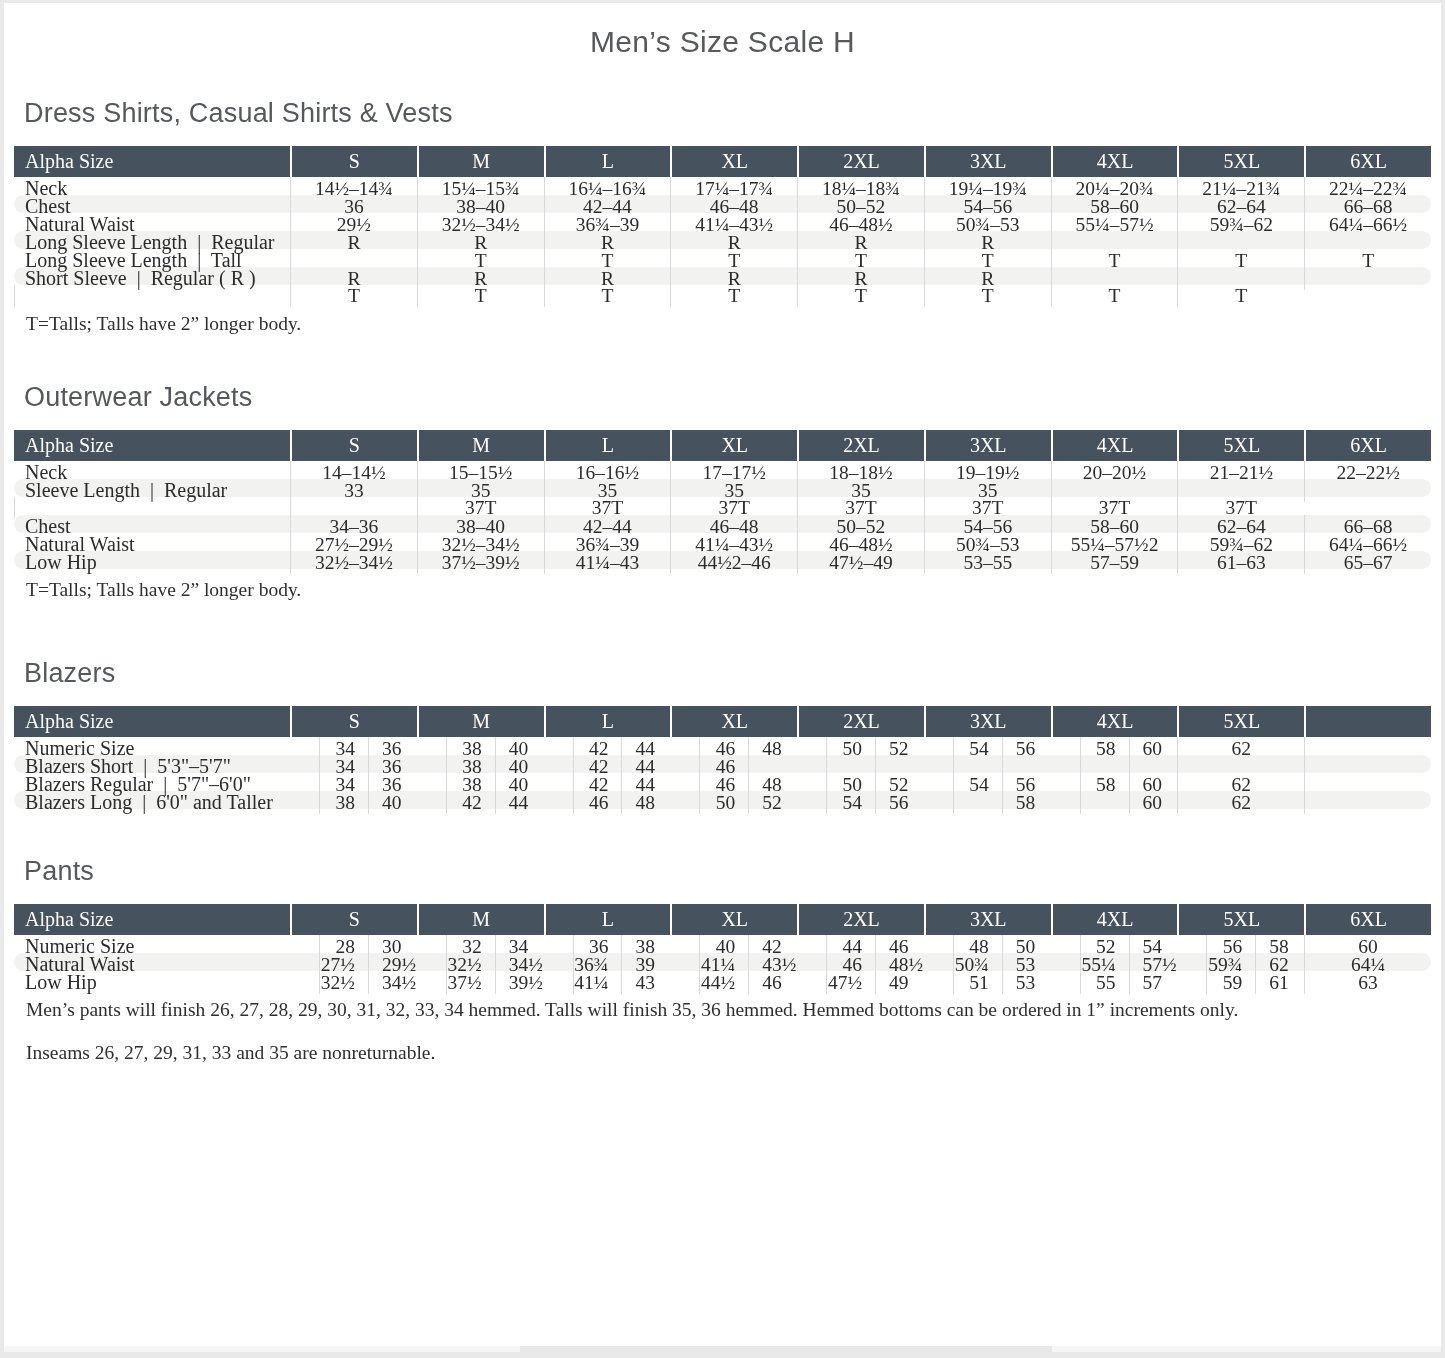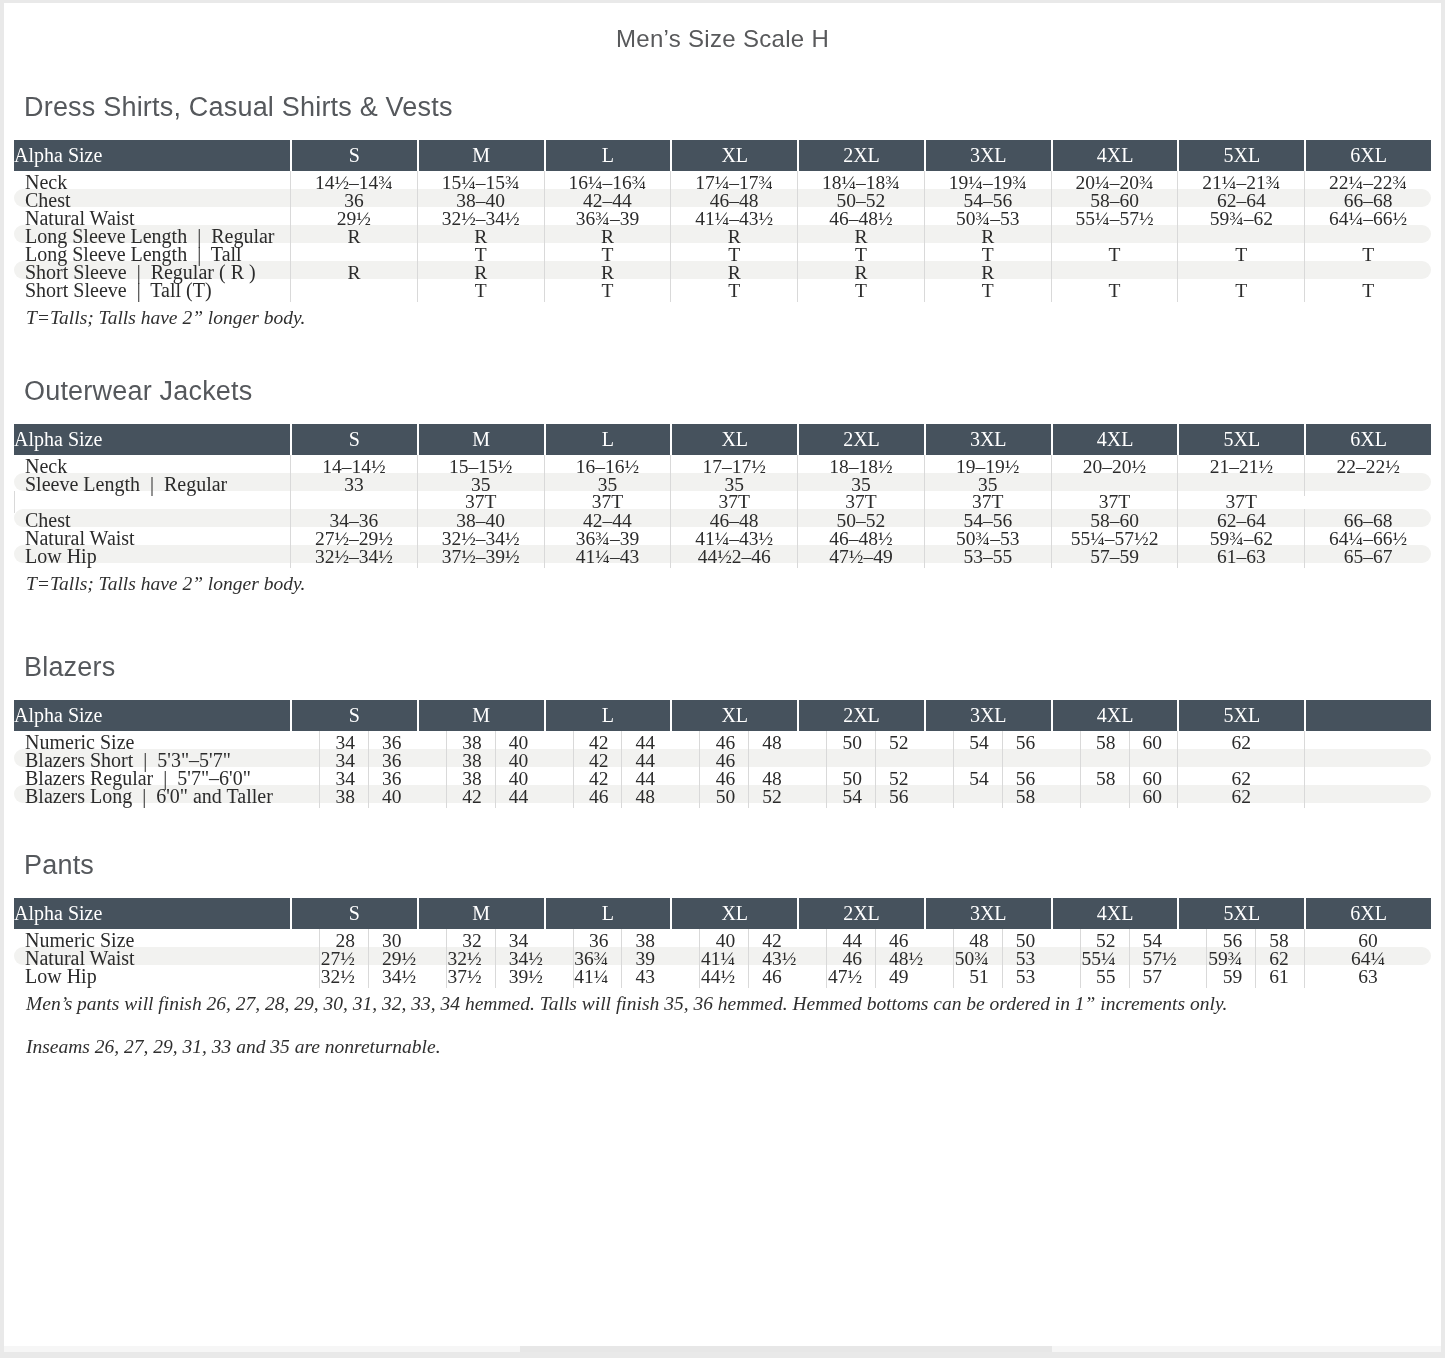--- a/index.html
+++ b/index.html
@@ -12,21 +12,21 @@
   }
   .page{
     position:absolute;top:3px;left:4px;right:4px;bottom:6px;
     background:#ffffff;
   }
   .title{
     margin:22px 0 0 0;
     text-align:center;
     font-family:"Liberation Sans", sans-serif;
     font-weight:400;
-    font-size:24px;
+    font-size:30px;
     color:#58595b;
     letter-spacing:.3px;
   }
   h2.section-heading{
     font-family:"Liberation Sans", sans-serif;
     font-weight:400;
     font-size:27px;
     color:#55585c;
     margin:0 0 0 20px;
     letter-spacing:.2px;
@@ -44,20 +44,21 @@
   }
   .thead .hcell{
     background:#46525d;
     color:#ffffff;
     font-size:20px;
     height:31px;
     display:flex;align-items:center;justify-content:center;
   }
   .thead .hcell.label-col{
     justify-content:flex-start;
+    padding-left:11px;
   }
   .thead .hcell + .hcell{border-left:2px solid #ffffff;}
   .trow{height:18px;}
   .trow.alt{background:#f2f2f0;border-radius:10px;}
   .trow .lcell{
     font-size:20px;
     display:flex;align-items:center;
     padding-left:11px;
     white-space:pre;
   }
@@ -66,21 +67,20 @@
     display:flex;align-items:center;justify-content:center;
     border-left:1px solid #d9d9d9;
     position:relative;
   }
   .trow .cell.pair{justify-content:stretch;margin-left:29px;}
   .cell .half{flex:1 1 0;display:flex;align-items:center;height:100%;}
   .cell .half.h-left{justify-content:flex-end;padding-right:13px;}
   .cell .half.h-right{justify-content:flex-start;padding-left:13px;border-left:1px solid #d9d9d9;}
   .cell .single{width:100%;text-align:center;}
   .footnote{
-    font-style:italic;
     font-size:19.5px;
     color:#2f2f2f;
     margin:9px 0 0 22px;
     line-height:24px;
   }
   .footnote.tight{margin-top:19px;}
   .bottom-strip{
     position:absolute;left:0;right:0;bottom:0;height:6px;
     background:#f6f6f6;
   }
@@ -177,21 +177,20 @@
           <div class="cell">R</div>
           <div class="cell">R</div>
           <div class="cell">R</div>
           <div class="cell">R</div>
           <div class="cell">R</div>
           <div class="cell"></div>
           <div class="cell"></div>
           <div class="cell"></div>
         </div>
         <div class="grid-row trow">
-          <div class="lcell">Short Sleeve  |  Tall (T)</div>
           <div class="cell"></div>
           <div class="cell">T</div>
           <div class="cell">T</div>
           <div class="cell">T</div>
           <div class="cell">T</div>
           <div class="cell">T</div>
           <div class="cell">T</div>
           <div class="cell">T</div>
           <div class="cell">T</div>
         </div>

